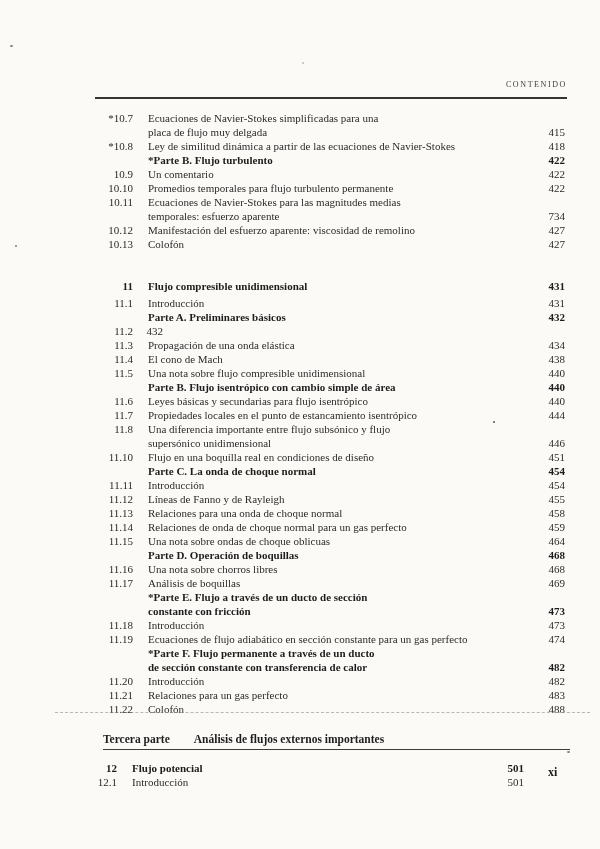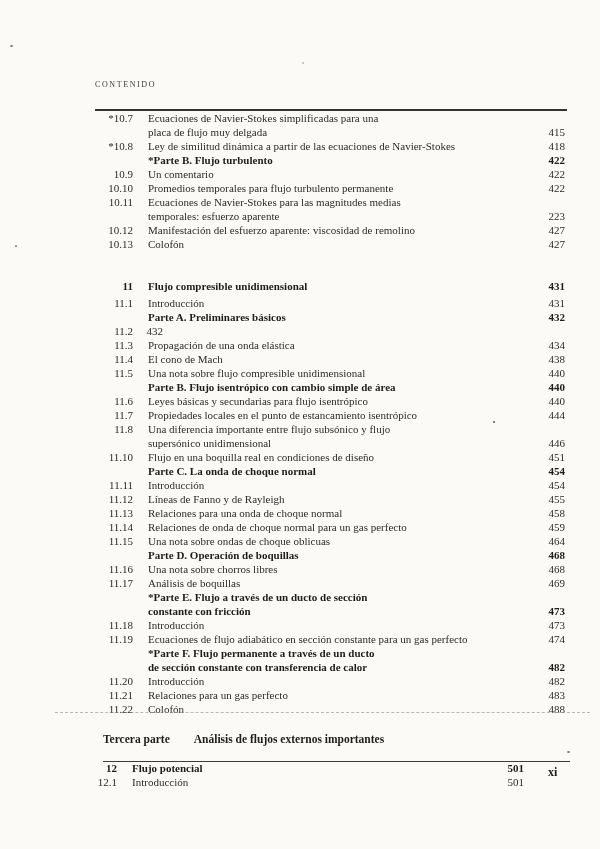--- a/index.html
+++ b/index.html
@@ -7,44 +7,44 @@
     width:600px;height:849px;position:relative;overflow:hidden;
     background:#fbfaf7;
     font-family:"Liberation Serif","DejaVu Serif",serif;
     color:#2b2b2b;
   }
   .page{position:absolute;inset:0;}
 
   
   .running-head{
     position:absolute;top:80px;left:95px;width:472px;
-    text-align:left;
+    text-align:right;
     font-size:8px;letter-spacing:1.6px;color:#3a3a3a;
-    padding-bottom:20px;
+    padding-bottom:8px;
     border-bottom:2px solid #343434;
   }
 
   
   .toc{
     position:absolute;top:111px;left:95px;width:470px;
     font-size:11px;line-height:14px;
   }
   .row{display:flex;align-items:flex-start;}
   .row .num{width:38px;text-align:right;flex:none;white-space:nowrap;}
   .row .title{flex:1;margin-left:15px;min-height:14px;}
   .row .pg{flex:none;min-width:30px;text-align:right;white-space:nowrap;}
   .row.bold{font-weight:bold;color:#1d1d1d;}
   .row.gap{margin-top:3px;}
   .row.chapter{margin-top:28px;}
 
   
   .part-head{
     position:absolute;top:733px;left:103px;width:467px;
     font-size:11.5px;font-weight:bold;color:#1d1d1d;
-    padding-bottom:16px;border-bottom:1.7px solid #3c3c3c;
+    padding-bottom:4px;border-bottom:1.7px solid #3c3c3c;
   }
   .part-head .part-title{margin-left:24px;}
   .footer-toc{
     position:absolute;top:761px;left:79px;width:445px;
     font-size:11px;line-height:14px;
   }
   .folio{
     position:absolute;top:765px;left:548px;
     font-size:12px;font-weight:bold;color:#1d1d1d;
   }
@@ -102,21 +102,21 @@
     <span class="pg">422</span>
   </div>
       <div class="row">
     <span class="num">10.11</span>
     <span class="title">Ecuaciones de Navier-Stokes para las magnitudes medias</span>
     <span class="pg"></span>
   </div>
       <div class="row">
     <span class="num"></span>
     <span class="title">temporales: esfuerzo aparente</span>
-    <span class="pg">223</span>
+    <span class="pg">734</span>
   </div>
       <div class="row">
     <span class="num">10.12</span>
     <span class="title">Manifestación del esfuerzo aparente: viscosidad de remolino</span>
     <span class="pg">427</span>
   </div>
       <div class="row">
     <span class="num">10.13</span>
     <span class="title">Colofón</span>
     <span class="pg">427</span>

